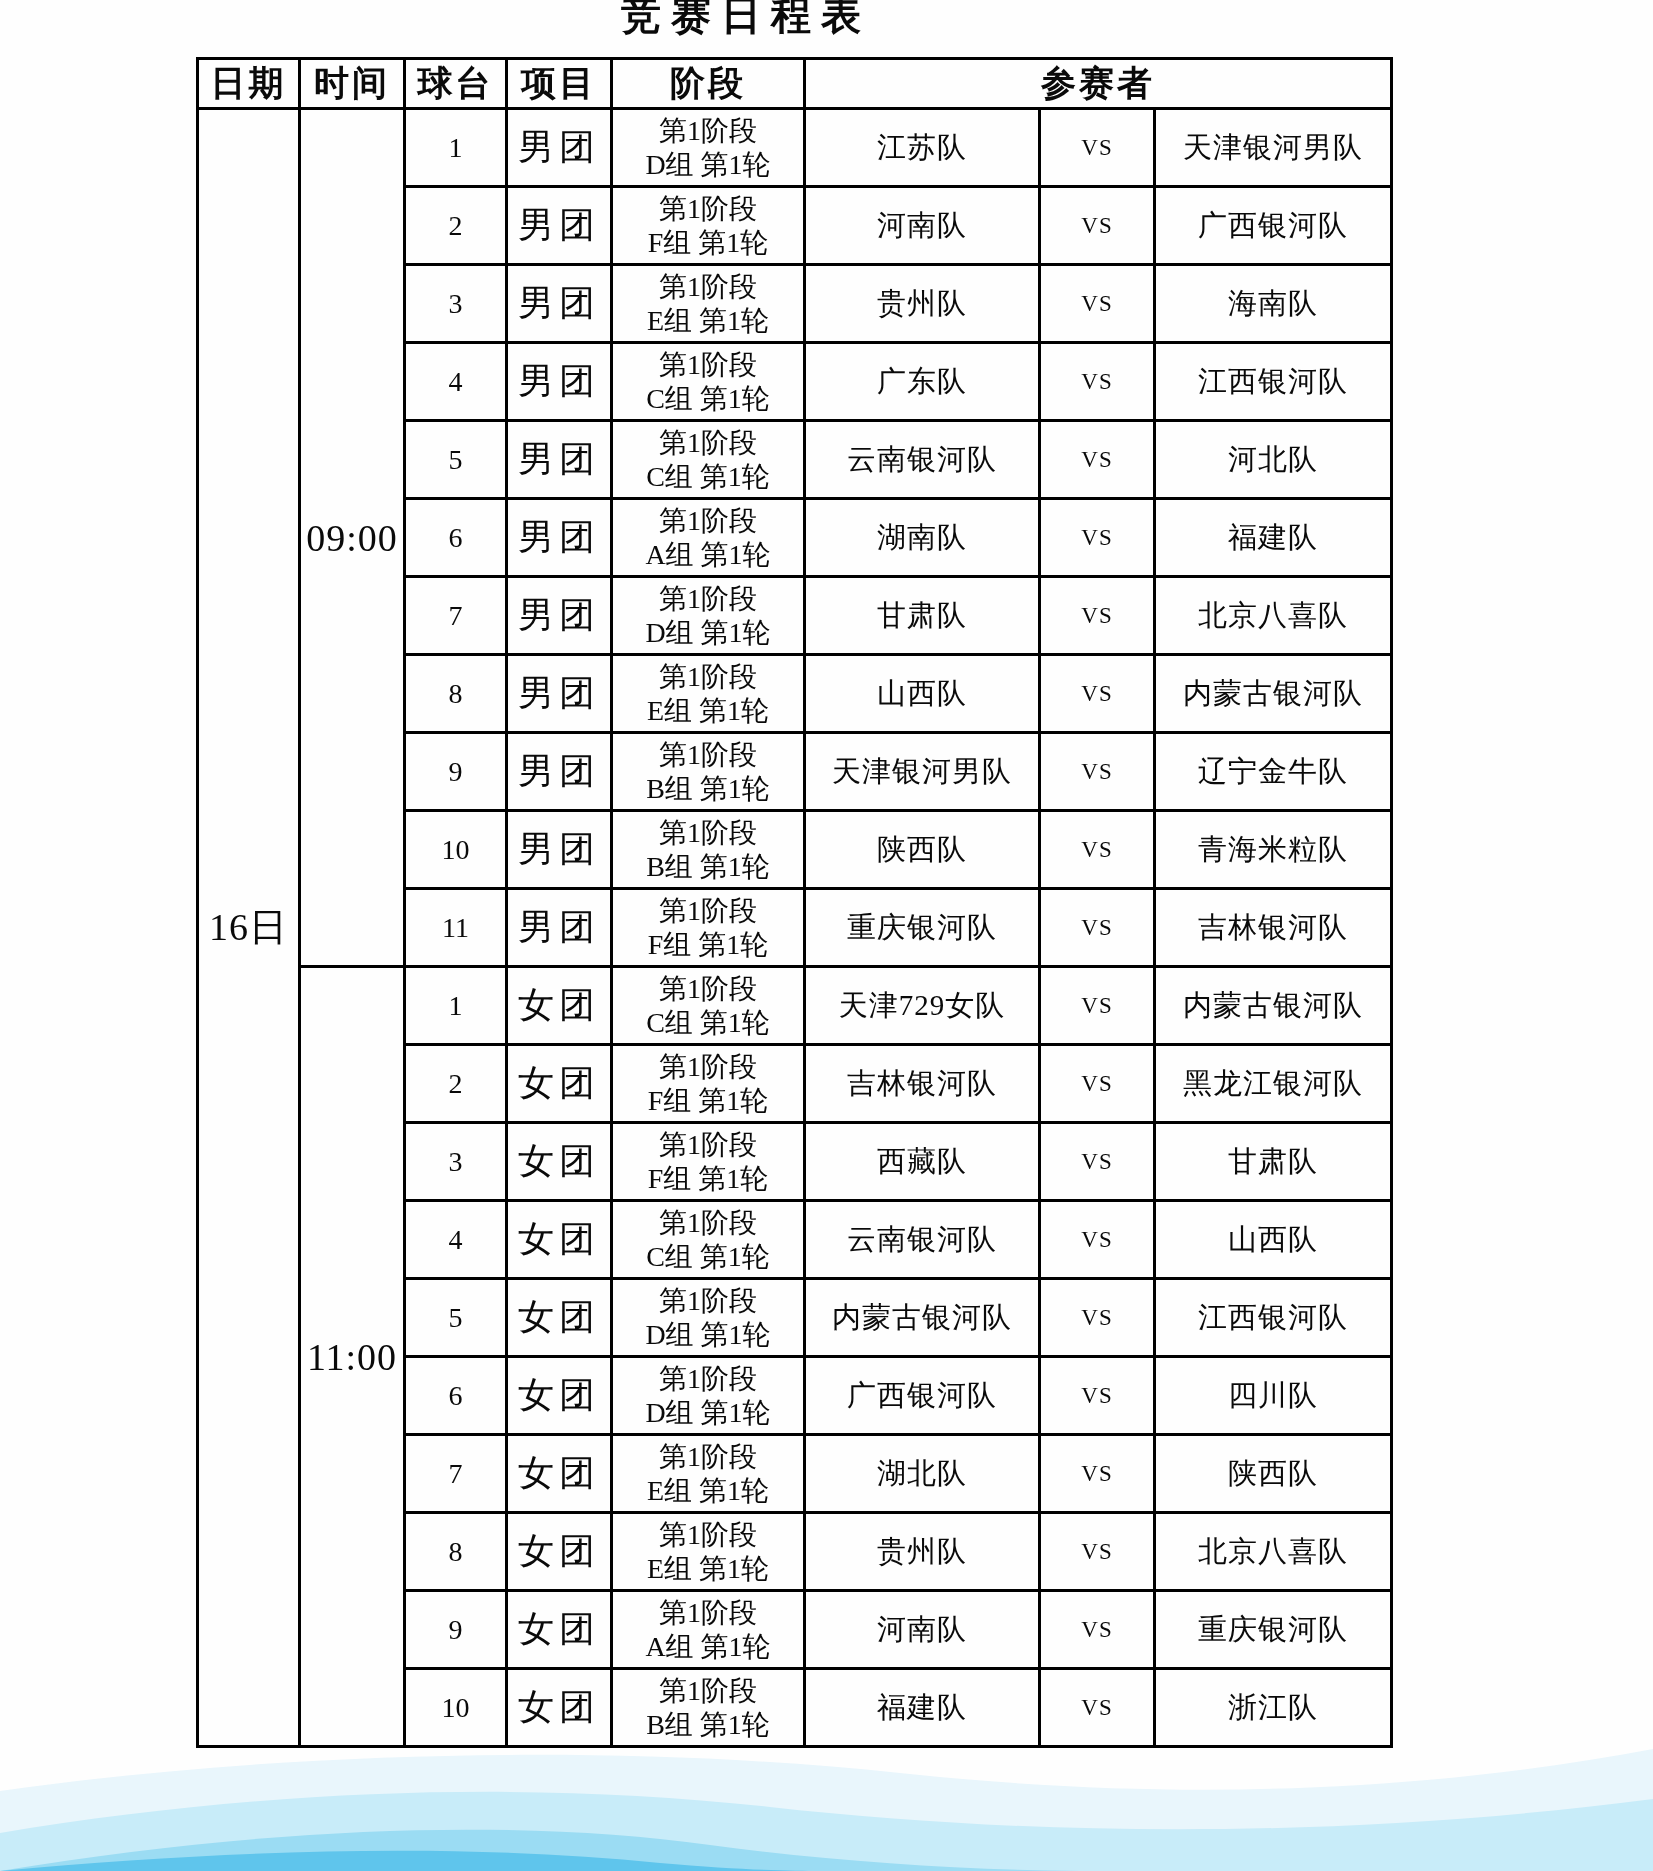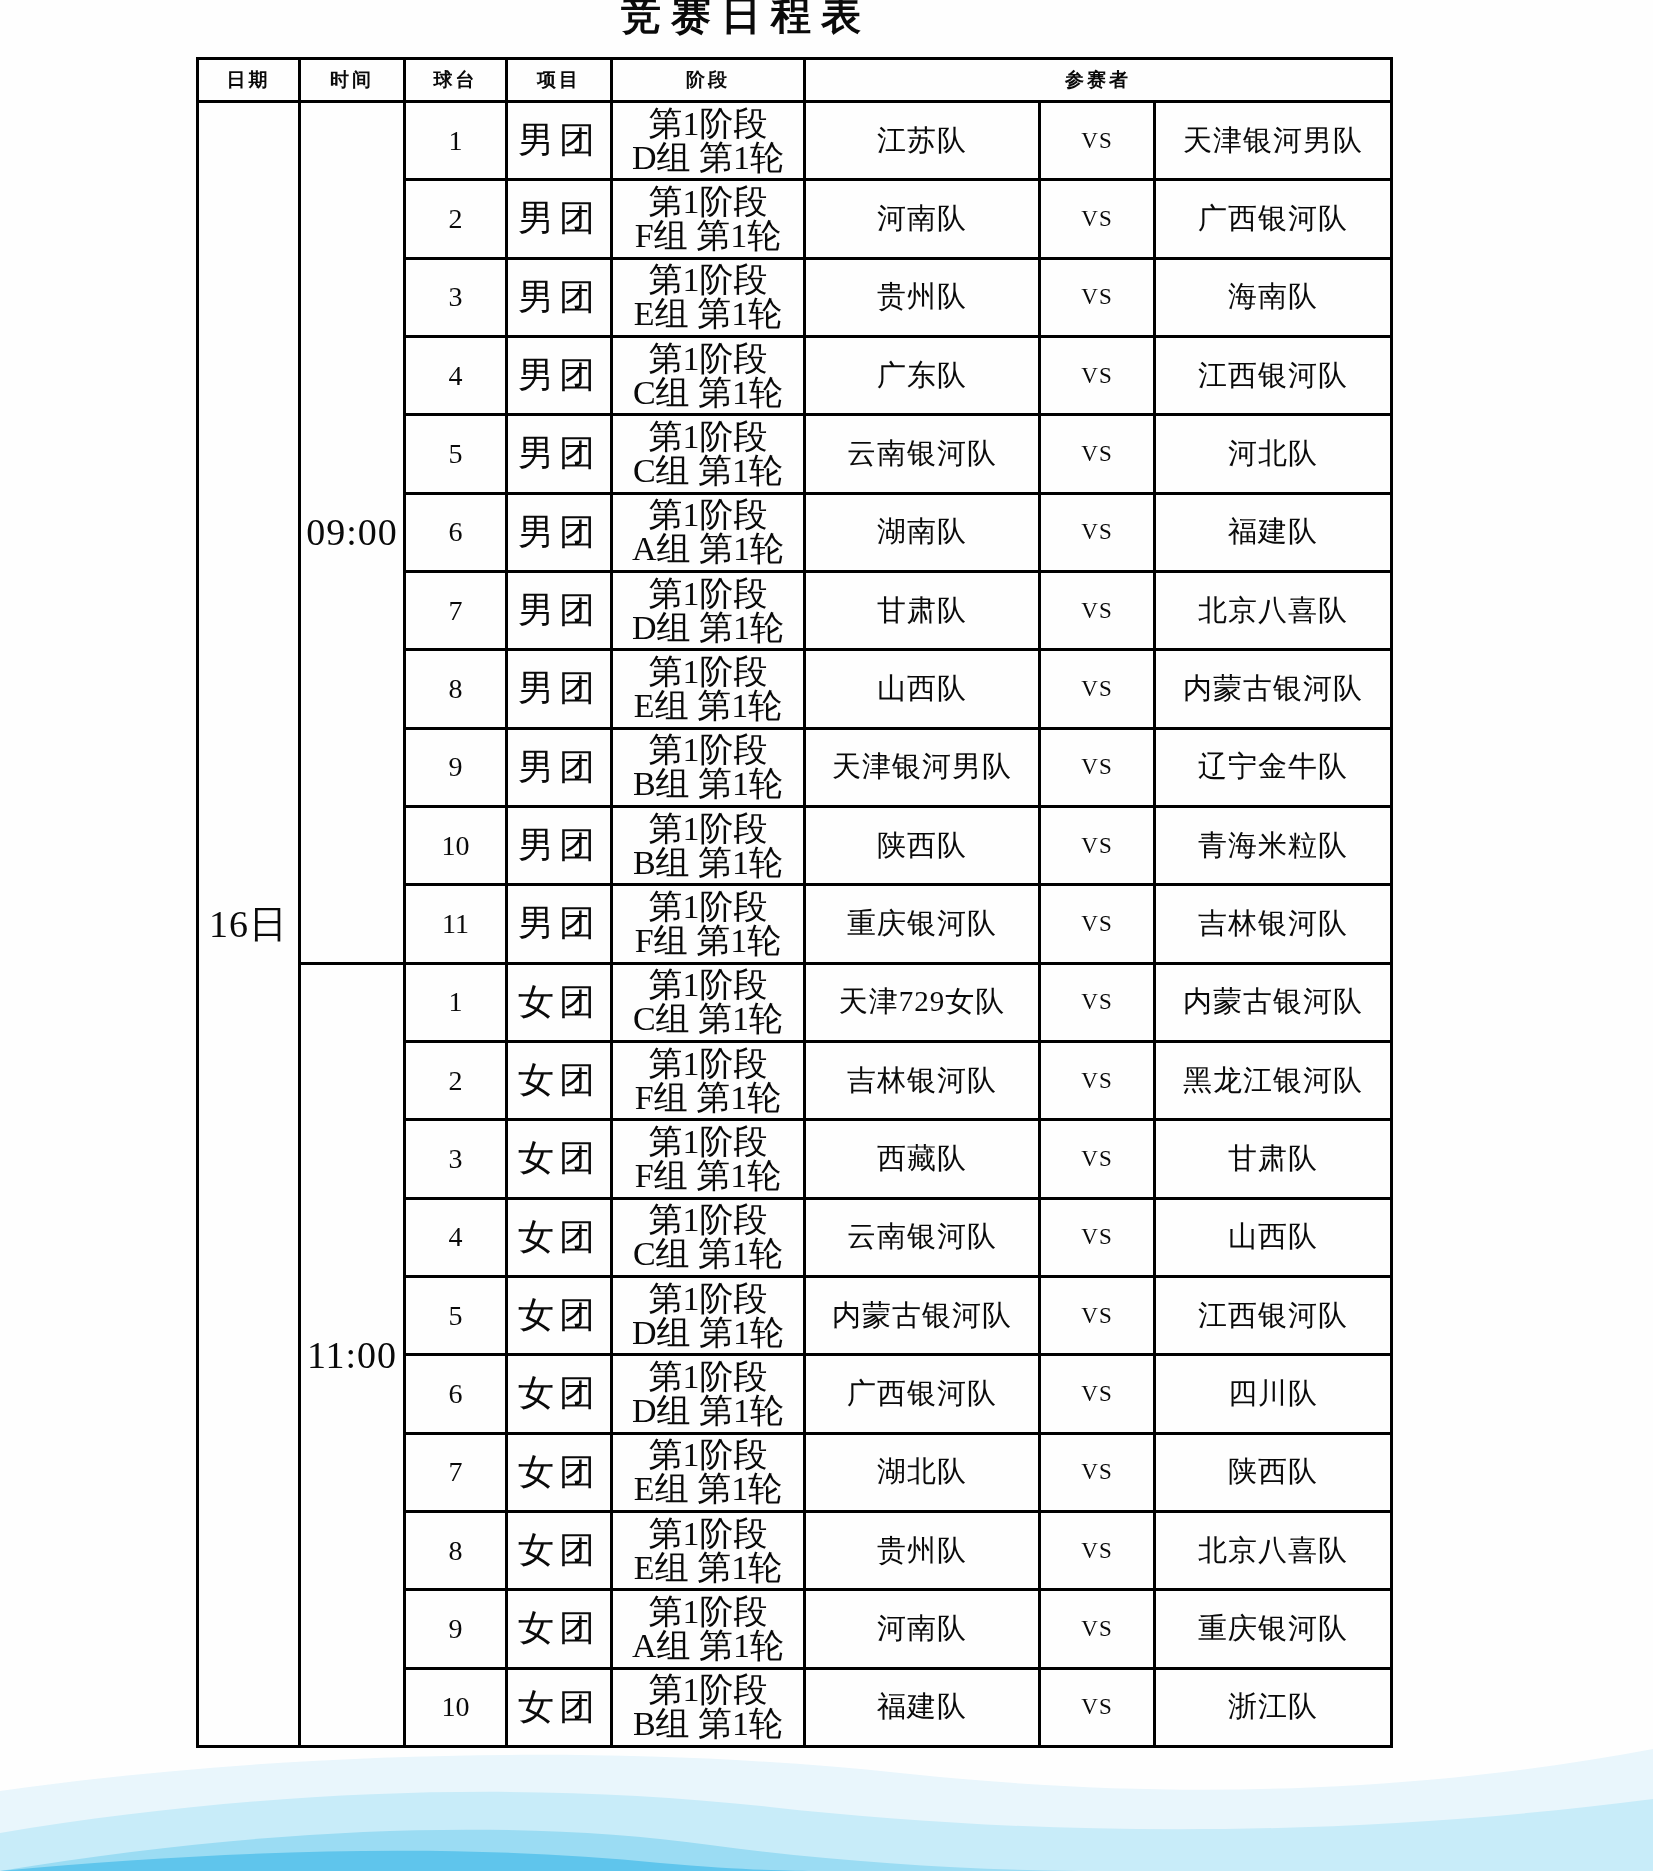--- a/index.html
+++ b/index.html
@@ -14,25 +14,25 @@
     white-space:nowrap;
   }
   table.schedule{
     position:absolute;left:196px;top:57px;width:1194px;height:1691px;
     border-collapse:collapse;table-layout:fixed;
   }
   table.schedule th, table.schedule td{
     border:3px solid #000;text-align:center;vertical-align:middle;padding:0;
     overflow:hidden;
   }
-  table.schedule th{height:40px;font-size:19px;font-weight:bold;letter-spacing:3px;}
+  table.schedule th{height:40px;font-size:35px;font-weight:bold;letter-spacing:3px;}
   .c-date,.c-time{font-size:38px;letter-spacing:1px;}
   .c-tno{font-size:28px;}
   .c-event{font-size:36px;letter-spacing:5px;}
-  .c-stage{font-size:34px;line-height:34px;}
+  .c-stage{font-size:28px;line-height:34px;}
   .c-team{font-weight:normal;font-size:29px;letter-spacing:1px;}
   .c-vs{font-size:23px;letter-spacing:1px;}
   .wave-wrap{position:absolute;left:0;bottom:0;width:1653px;height:150px;}
 </style>
 </head>
 <body>
 
 <div class="page-title">竞赛日程表</div>
 
 <table class="schedule">

